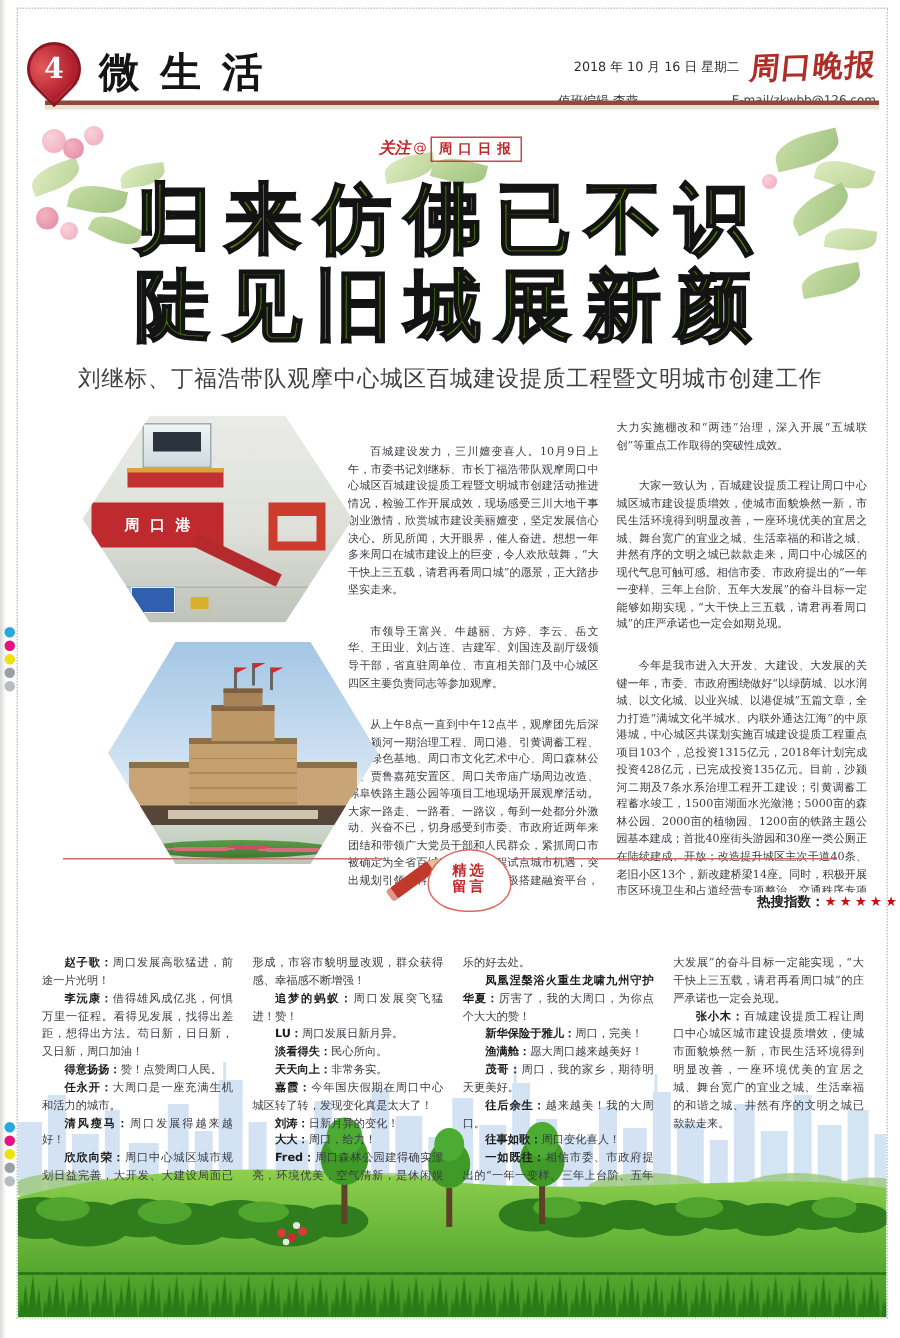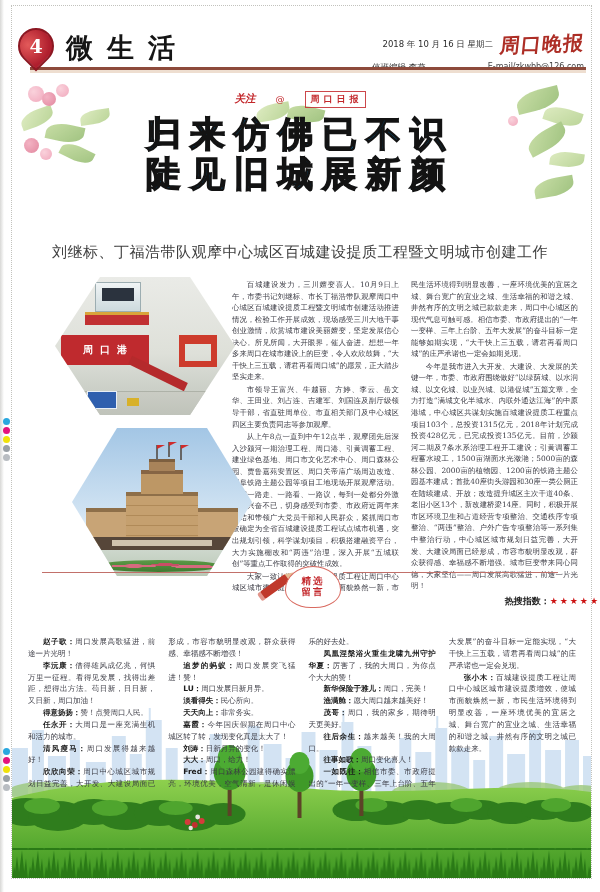--- a/index.html
+++ b/index.html
@@ -33,31 +33,31 @@
   
   .deco { position:absolute; pointer-events:none; opacity:.75; filter:blur(.4px); z-index:0; }
   .deco i { position:absolute; display:block; }
   .petal { border-radius:50%; background:radial-gradient(circle at 35% 35%, #f8c3d0, #ec8ba6); }
   .petal.dark { background:radial-gradient(circle at 35% 35%, #ef9ab0, #d9607f); }
   .leaf { border-radius:60% 0 60% 0; background:linear-gradient(135deg,#b8d48a,#7fae55); }
   .leaf.lt { background:linear-gradient(135deg,#d4e6ae,#a3c675); }
 
   
   .follow { position:absolute; top:87px; left:0; right:0; text-align:center; z-index:2; }
-  .follow .inner { display:inline-flex; align-items:center; gap:20px; }
+  .follow .inner { display:inline-flex; align-items:center; gap:2px; }
   .follow-prefix { color:#c3272b; font-weight:900; font-style:italic; font-size:10.5px;
     font-family:"DejaVu Serif",serif; }
   .follow-at { color:#c3272b; font-size:9px; }
   .follow-account { color:#c3272b; font-size:9px; font-weight:bold; letter-spacing:4px;
     border:1px solid rgba(195,39,43,.85); padding:1px 2px 1px 5px; }
 
   
   .headline { position:absolute; top:118px; left:0; right:0; text-align:center; z-index:2; }
-  .headline div { font-family:Liberation Mono, monospace; font-weight:900; font-size:35px;
-    letter-spacing:9px; color:#0369a1; line-height:1.14; -webkit-text-stroke:1.4px #131313; }
+  .headline div { font-family:Liberation Serif, serif; font-weight:900; font-size:51px;
+    letter-spacing:9px; color:#4d7c0f; line-height:1.14; -webkit-text-stroke:1.4px #131313; }
   .subheadline { position:absolute; top:243px; left:0; right:0; text-align:center;
     font-size:15px; color:#404040; letter-spacing:.5px; z-index:2; }
 
   
   .hex { position:absolute; clip-path:polygon(25% 0%,75% 0%,100% 50%,75% 100%,25% 100%,0% 50%);
     overflow:hidden; z-index:3; }
   .photo-port { left:55px; top:277px; width:180px; height:138px;
     background:linear-gradient(180deg,#eaebe7 0%,#dee0d9 55%,#ccd0c8 80%,#c5c9c1 100%); }
   .pp-cab { position:absolute; left:40px; top:5px; width:46px; height:30px;
     background:linear-gradient(180deg,#f0f4f5,#cddadd); border:1px solid #9cadb1; }
@@ -100,21 +100,21 @@
     background:radial-gradient(ellipse at 30% 50%, #d66a7e 0 18%, transparent 19%),
                radial-gradient(ellipse at 55% 40%, #c94e66 0 14%, transparent 15%),
                radial-gradient(ellipse at 78% 55%, #d66a7e 0 16%, transparent 17%),
                linear-gradient(180deg,#5d9a47,#3f7a30); }
 
   
   .article { position:absolute; left:24px; right:22px; top:279px; height:322px; z-index:2; }
   .article-text { margin-left:208px; height:322px; column-count:2; column-gap:12px;
     column-fill:auto; overflow:hidden; font-family:"DejaVu Serif",serif;
     font-size:7.4px; line-height:1.56; text-align:justify; color:#3b3b44; position:relative; }
-  .article-text p { text-indent:2em; margin-bottom:1px; }
+  .article-text p { text-indent:2em; margin-bottom:1px;margin-top:16px; }
   .hot-index { position:absolute; right:0; top:595px; background:#fff; padding-left:6px;
     font-size:9px; color:#222; z-index:4; font-weight:bold; }
   .hot-index .stars { color:#cc1111; letter-spacing:2px; font-weight:normal; }
 
   
   .divider { position:absolute; left:42px; right:42px; top:572px; display:flex;
     align-items:flex-start; z-index:3; }
   .divider::before, .divider::after { content:""; flex:1; border-top:1.5px solid #c2706a; }
   .badge-wrap { position:relative; width:86px; height:44px; margin-top:-6px; }
   .bubble { position:absolute; left:28px; top:0; width:56px; height:42px; background:#fff;

